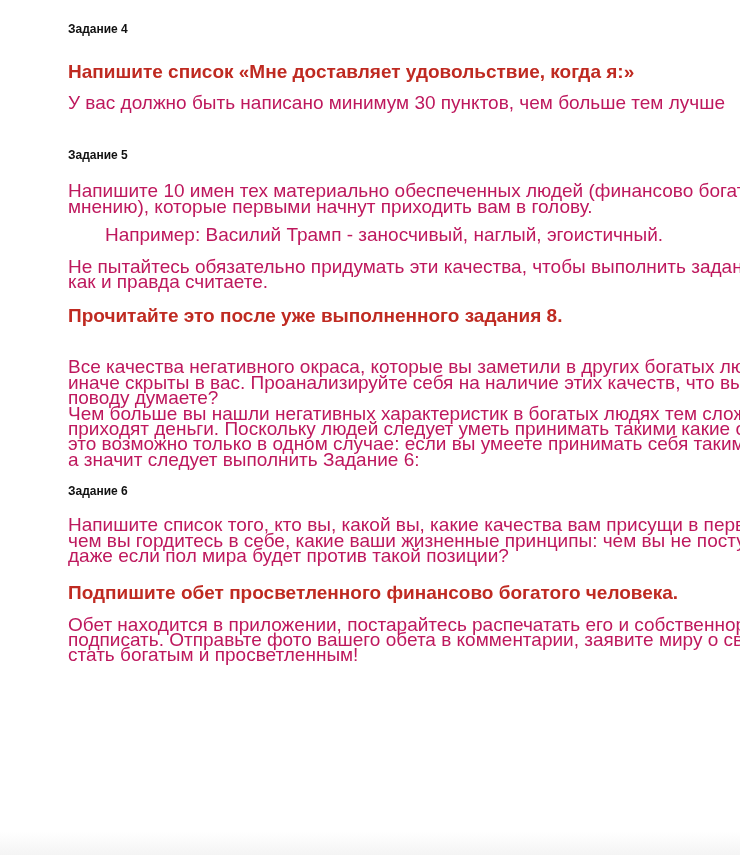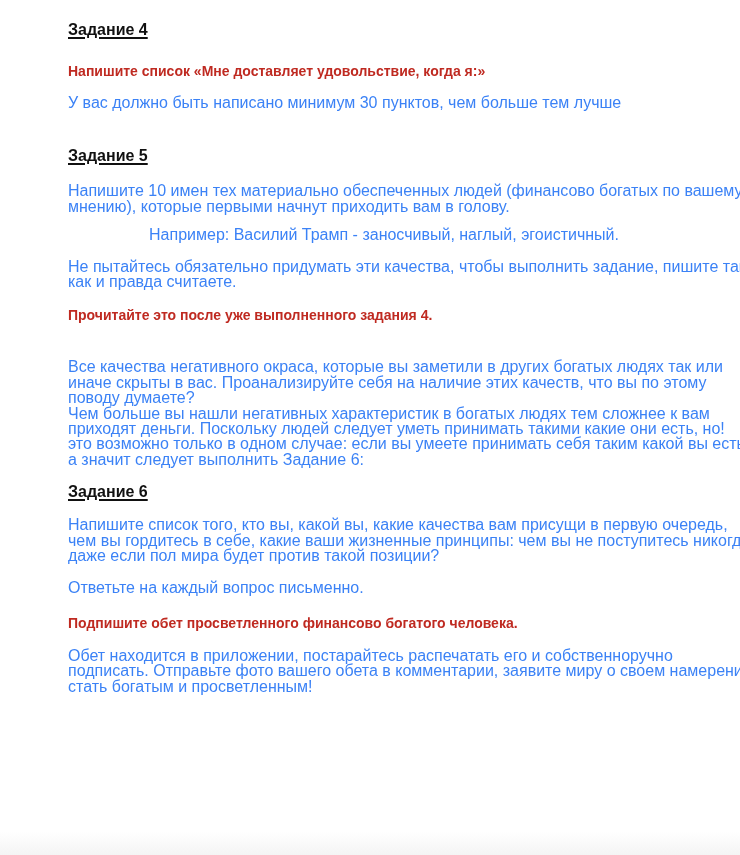--- a/index.html
+++ b/index.html
@@ -14,40 +14,39 @@
     overflow: hidden;
     font-family: "Liberation Sans", "DejaVu Sans", sans-serif;
     color: #1c1c1c;
   }
   .doc {
     position: relative;
     padding-left: 68px;
     padding-right: 40px;
   }
   .task-title {
-    font-size: 16px;
+    font-size: 12px;
     line-height: 19px;
     font-weight: bold;
     color: #111111;
-    text-decoration: underline;
     text-decoration-thickness: 1.5px;
     text-underline-offset: 2px;
     white-space: pre;
   }
   .red-heading {
-    font-size: 14px;
+    font-size: 19px;
     line-height: 19px;
     font-weight: bold;
     color: #bf2a21;
     white-space: pre;
   }
   .para {
-    font-size: 16px;
+    font-size: 19px;
     line-height: 15.4px;
-    color: #3b82f6;
+    color: #be185d;
     white-space: pre;
   }
   
   .mt-20 { margin-top: 20px; }
   .mt-23 { margin-top: 23px; }
   .mt-14 { margin-top: 14px; }
   .mt-36 { margin-top: 36px; }
   .mt-18 { margin-top: 18px; }
   .mt-13 { margin-top: 13px; text-align: center; }
   .mt-16 { margin-top: 16px; }
@@ -72,34 +71,33 @@
   <div class="red-heading mt-23">Напишите список «Мне доставляет удовольствие, когда я:»</div>
   <div class="para mt-14">У вас должно быть написано минимум 30 пунктов, чем больше тем лучше</div>
 
   <div class="task-title mt-36">Задание 5</div>
   <div class="para mt-18">Напишите 10 имен тех материально обеспеченных людей (финансово богатых по вашему
 мнению), которые первыми начнут приходить вам в голову.</div>
   <div class="para mt-13">Например: Василий Трамп - заносчивый, наглый, эгоистичный.</div>
   <div class="para mt-16">Не пытайтесь обязательно придумать эти качества, чтобы выполнить задание, пишите так,
 как и правда считаете.</div>
 
-  <div class="red-heading mt-17">Прочитайте это после уже выполненного задания 4.</div>
+  <div class="red-heading mt-17">Прочитайте это после уже выполненного задания 8.</div>
   <div class="para mt-34">Все качества негативного окраса, которые вы заметили в других богатых людях так или
 иначе скрыты в вас. Проанализируйте себя на наличие этих качеств, что вы по этому
 поводу думаете?
 Чем больше вы нашли негативных характеристик в богатых людях тем сложнее к вам
 приходят деньги. Поскольку людей следует уметь принимать такими какие они есть, но!
 это возможно только в одном случае: если вы умеете принимать себя таким какой вы есть,
 а значит следует выполнить Задание 6:</div>
 
   <div class="task-title mt-15">Задание 6</div>
   <div class="para mt-16">Напишите список того, кто вы, какой вы, какие качества вам присущи в первую очередь,
 чем вы гордитесь в себе, какие ваши жизненные принципы: чем вы не поступитесь никогда,
 даже если пол мира будет против такой позиции?</div>
-  <div class="para mt-16">Ответьте на каждый вопрос письменно.</div>
 
   <div class="red-heading mt-19">Подпишите обет просветленного финансово богатого человека.</div>
   <div class="para mt-15">Обет находится в приложении, постарайтесь распечатать его и собственноручно
 подписать. Отправьте фото вашего обета в комментарии, заявите миру о своем намерении
 стать богатым и просветленным!</div>
 </div>
 
 <div class="footer-fade"></div>
 
 </body></html>

